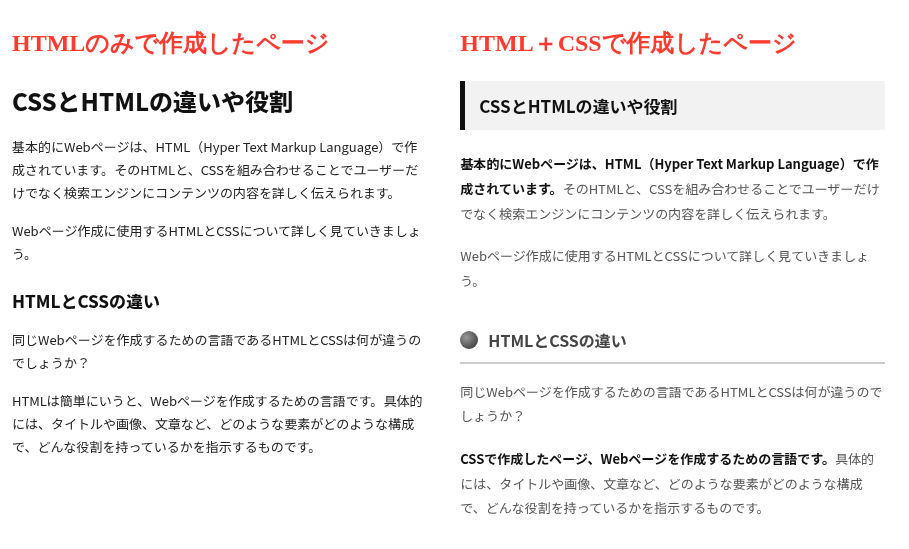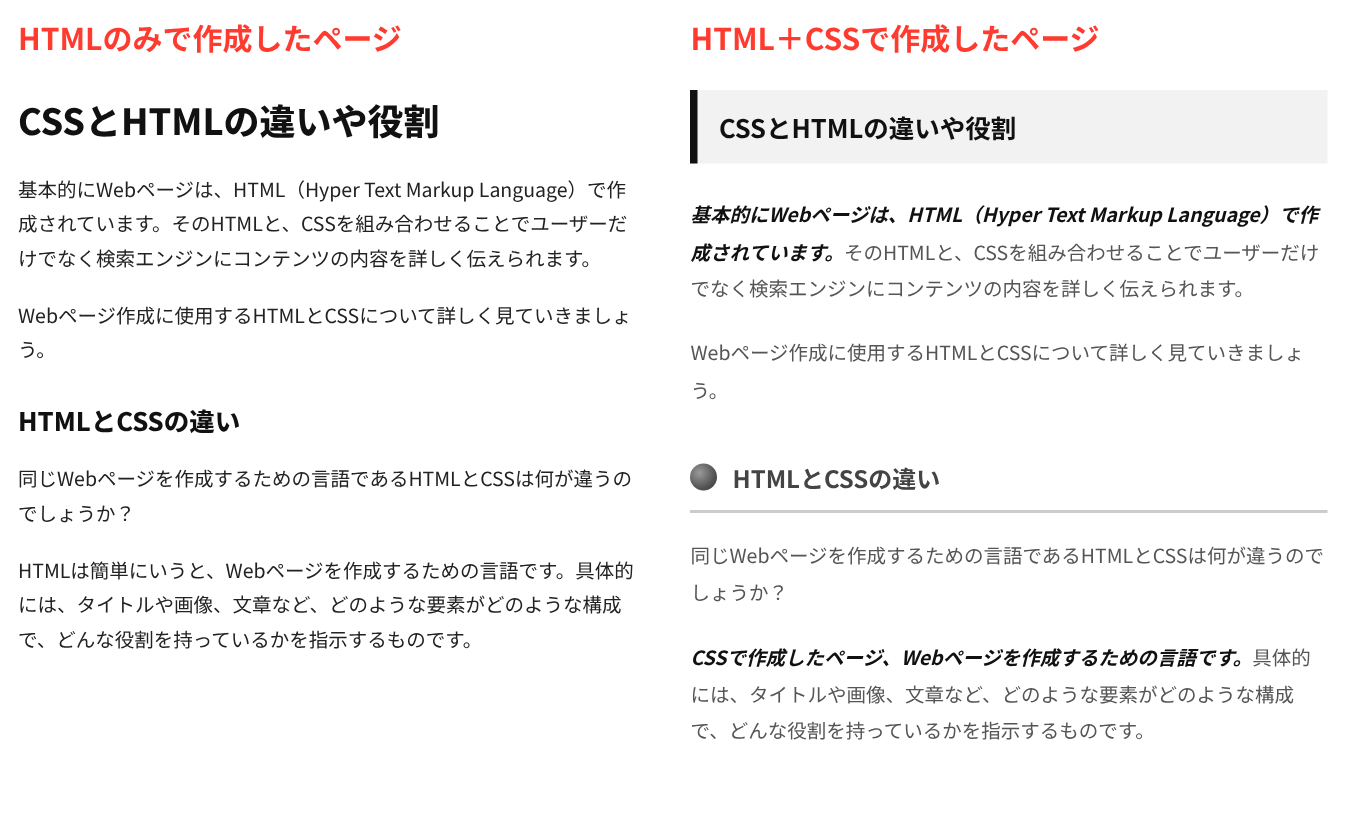--- a/index.html
+++ b/index.html
@@ -25,23 +25,24 @@
     width: 48%;
   }
   .col-right {
     width: 52%;
     padding-left: 24px;
     padding-right: 24px;
   }
   .top-title {
     color: #ff3a2e;
     font-weight: 700;
-    font-size: 20px;
-    margin: 4px 0 20px 0;
+    font-size: 24px;
+    margin: 20px 0 20px 0;
     line-height: 1.3;
+    font-family: Liberation Serif, serif;
   }
   .col-right .top-title { margin-bottom: 22px; }
 
   
   .left-h1 {
     font-size: 24px;
     font-weight: 800;
     margin: 24px 0 18px 0;
   }
   .left-p {
@@ -68,21 +69,20 @@
   }
   .right-p {
     font-size: 13px;
     line-height: 1.9;
     color: #555;
     margin: 0 0 18px 0;
   }
   .right-p .bold {
     color: #111;
     font-weight: 700;
-    font-style: italic;
   }
   .styled-h2-wrap {
     margin-top: 34px;
     border-bottom: 2px solid #ccc;
     padding-bottom: 10px;
     margin-bottom: 16px;
     display: flex;
     align-items: center;
     gap: 10px;
   }

